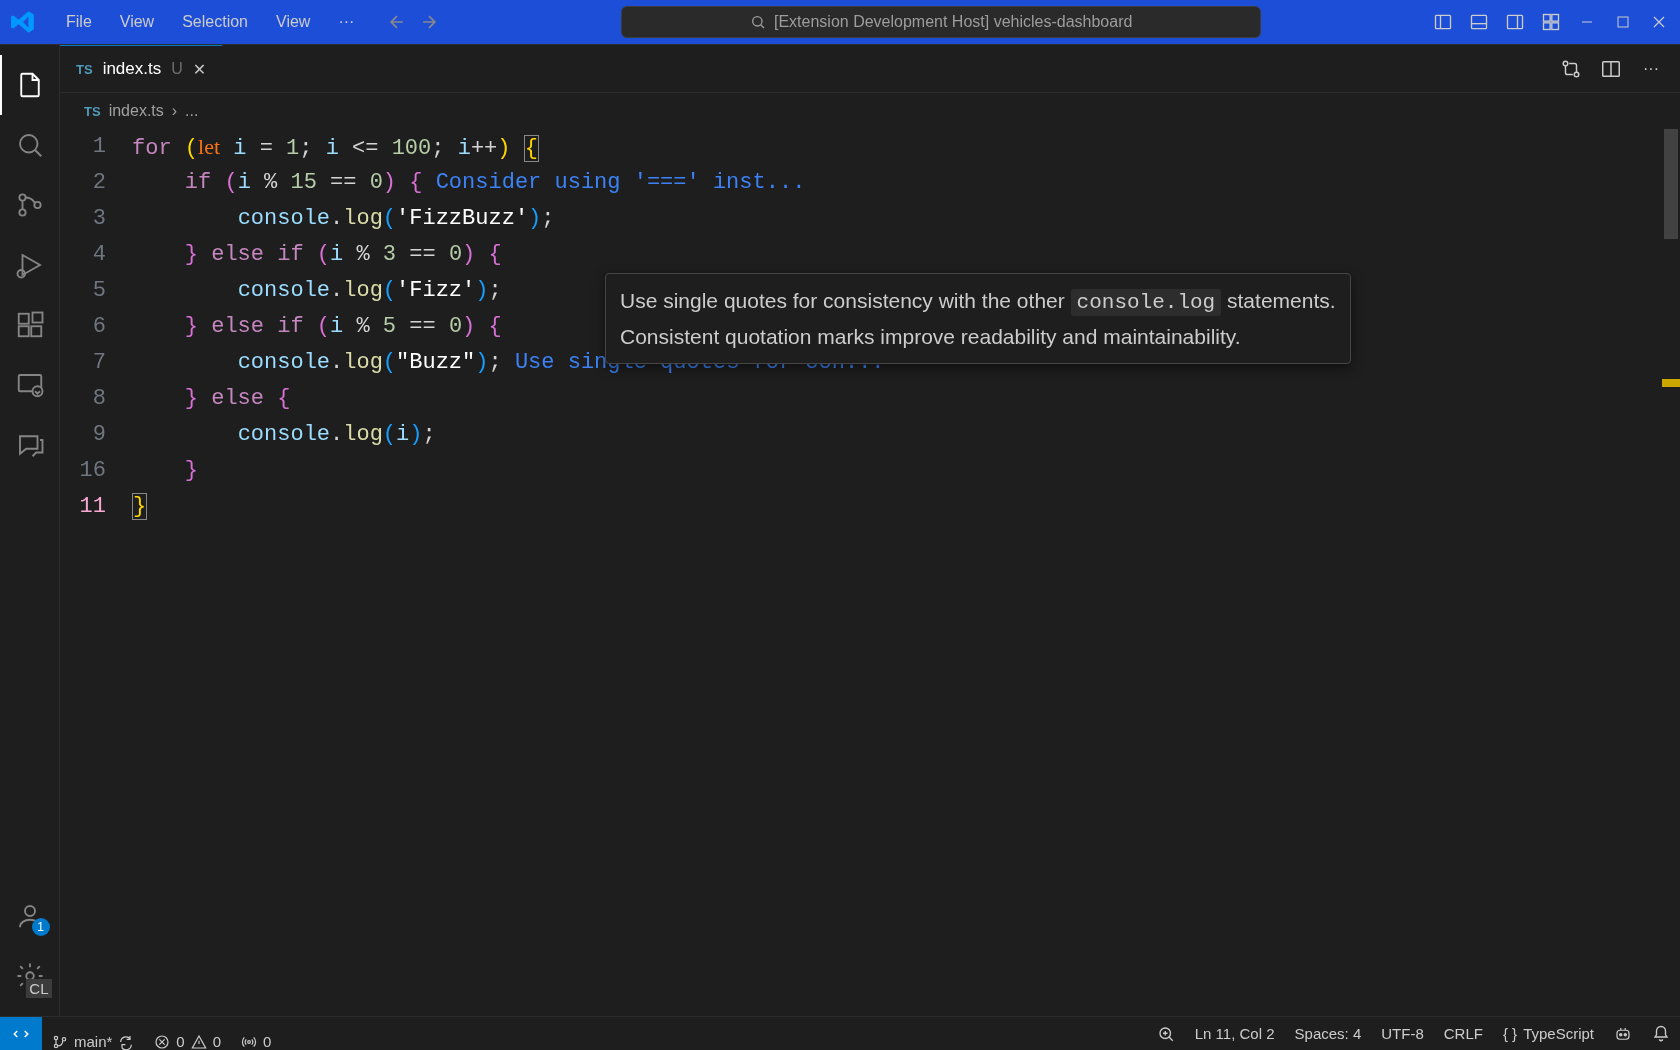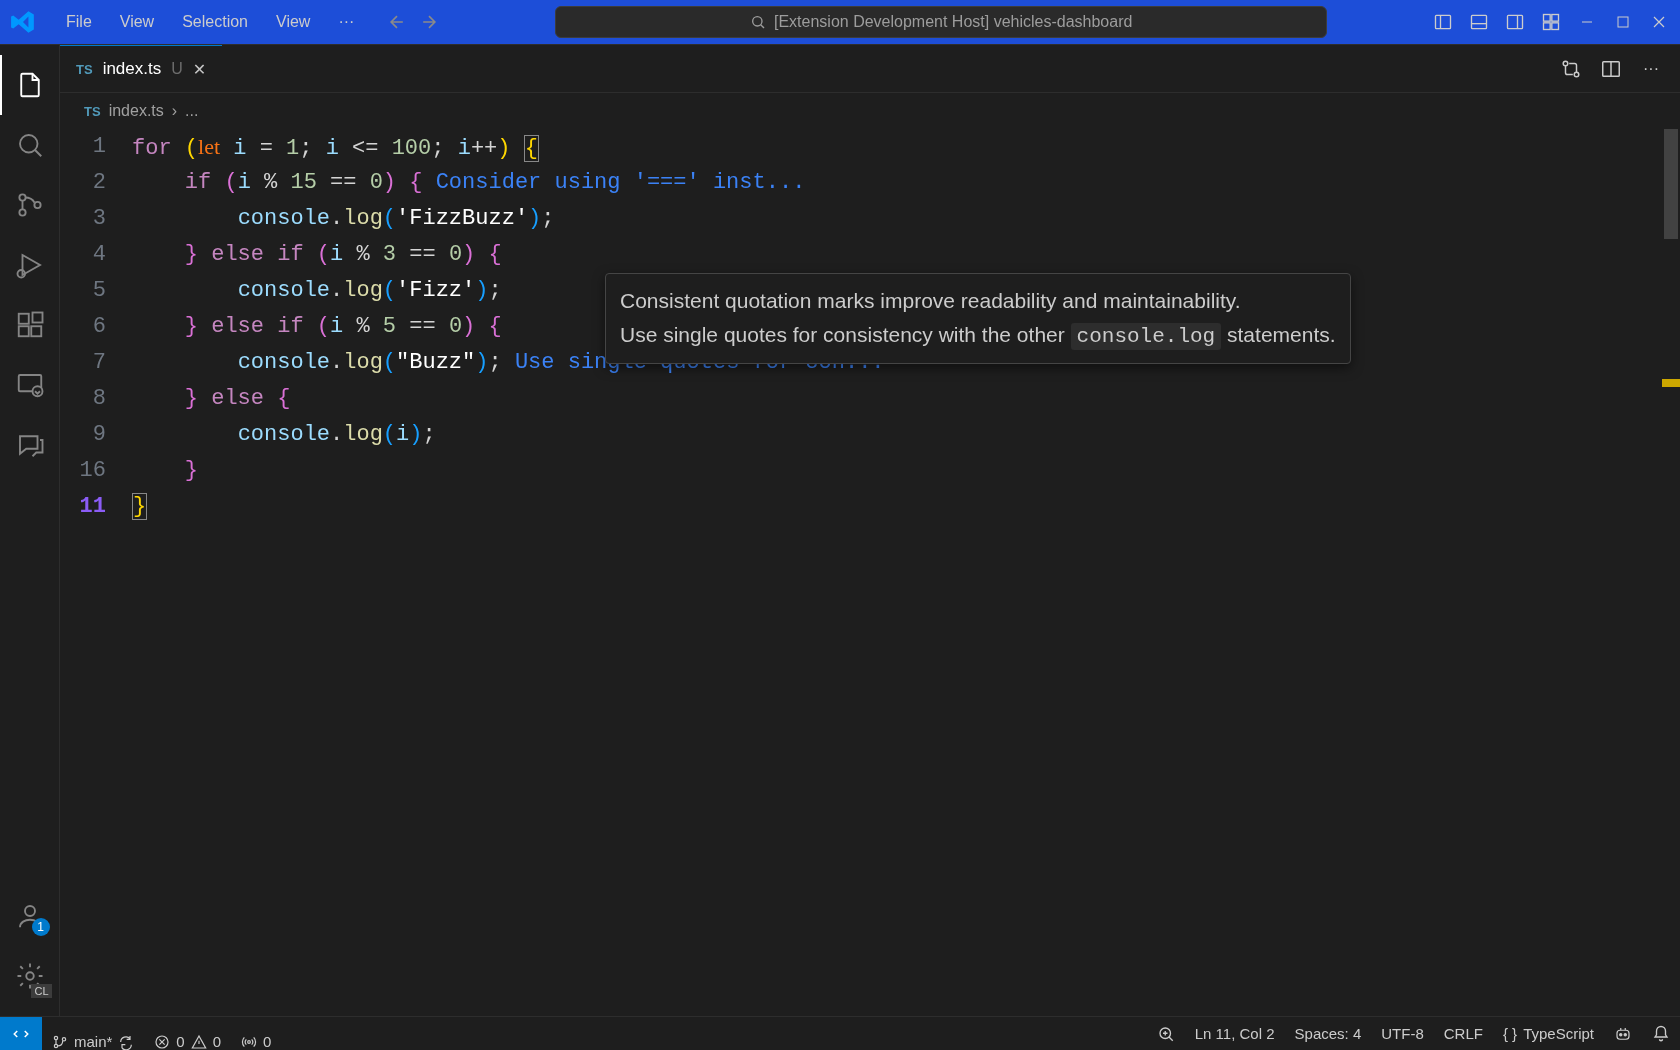--- a/index.html
+++ b/index.html
@@ -19,21 +19,21 @@
   align-items: center;
   padding: 0 10px;
   border-bottom: 1px solid #2d2d2d;
 }
 .vscode-logo { width: 26px; height: 26px; margin-right: 18px; }
 .menu { display: flex; gap: 4px; }
 .menu-item { padding: 6px 12px; font-size: 16px; color:#cccccc; cursor: pointer; border-radius:4px;}
 .title-search {
   flex: 0 0 auto;
   margin: 0 auto;
-  width: 772px;
+  width: 640px;
   height: 32px;
   background: #2a2a2a;
   border: 1px solid #3c3c3c;
   border-radius: 6px;
   display: flex; align-items: center; justify-content:center;
   color:#9d9d9d; font-size:16px; gap:8px;
 }
 .title-right { display:flex; gap:14px; align-items:center; margin-left:10px;}
 .title-icon { width:22px; height:22px; color:#cccccc; display:flex; align-items:center; justify-content:center;}
 .nav-arrows { display:flex; gap:10px; margin-left:20px; margin-right:20px;}
@@ -82,21 +82,21 @@
 
 
 .editor {
   position:absolute; left:60px; right:0; top:129px; bottom:34px;
   background:#1e1e1e;
   font-family: "Consolas", "Courier New", monospace;
   font-size:22px;
 }
 .editor-line { display:flex; height:36px; line-height:36px;}
 .gutter { width:72px; text-align:right; padding-right:26px; color:#6e7681;}
-.gutter.current { color:#8b5cf6;font-weight:bold;}
+.gutter.current { color:#f9a8d4;}
 .code { white-space:pre; position:relative;}
 .tk-keyword { color:#c586c0;}
 .tk-storage { color:#f97316;font-family:Liberation Serif, serif;}
 .tk-var { color:#9cdcfe;}
 .tk-num { color:#b5cea8;}
 .tk-op { color:#d4d4d4;}
 .tk-punc { color:#ffd700;}
 .tk-punc2 { color:#da70d6;}
 .tk-punc3 { color:#179fff;}
 .tk-obj { color:#9cdcfe;}
@@ -277,21 +277,21 @@
           <circle cx="12" cy="8" r="4"></circle>
           <path d="M4 21c0-4 4-6 8-6s8 2 8 6"></path>
         </svg>
       <span class="badge">1</span>
     </div>
     <div class="activity-item" style="position:relative;">
       <svg width="30" height="30" viewBox="0 0 24 24" fill="none" stroke="currentColor" stroke-width="1.5">
           <circle cx="12" cy="12" r="3"></circle>
           <path d="M12 2v3m0 14v3M4.2 4.2l2.1 2.1m11.4 11.4 2.1 2.1M2 12h3m14 0h3M4.2 19.8l2.1-2.1m11.4-11.4 2.1-2.1"></path>
         </svg>
-      <span style="position:absolute; bottom:8px; right:8px; background:#3c3c3c; color:#ccc; font-size:11px; padding:1px 3px; border-radius:0;">CL</span>
+      <span style="position:absolute; bottom:8px; right:8px; background:#3c3c3c; color:#ccc; font-size:15px; padding:1px 3px; border-radius:0;">CL</span>
     </div>
   </div>
 </div>
 
 <div class="tabs-bar">
   <div class="tab active">
     <span class="tab-ts-icon">TS</span>
     <span>index.ts</span>
     <span class="tab-status">U</span>
     <span class="tab-close">✕</span>
@@ -362,24 +362,24 @@
       <div class="gutter">16</div>
       <div class="code"><span class="tk-white">    </span><span class="tk-punc2">}</span></div>
     </div>
     <div class="editor-line">
       <div class="gutter current">11</div>
       <div class="code"><span class="tk-white"></span><span class="tk-punc bracket-highlight">}</span></div>
     </div>
   </div>
 
 <div class="hover-tooltip" style="left:605px; top:273px;">
-  <div>Consistent quotation marks improve readability and maintainability.</div>
   <div>
     <span>Use single quotes for consistency with the other </span><code>console.log</code><span> statements.</span>
   </div>
+  <div>Consistent quotation marks improve readability and maintainability.</div>
 </div>
 
 <div class="scrollbar-track">
   <div class="scrollbar-thumb"></div>
   <div class="scroll-marker" style="top:250px;"></div>
 </div>
 
 <div class="status-bar">
   <div class="status-remote">
     <svg width="18" height="18" viewBox="0 0 24 24" fill="none" stroke="#fff" stroke-width="2">

